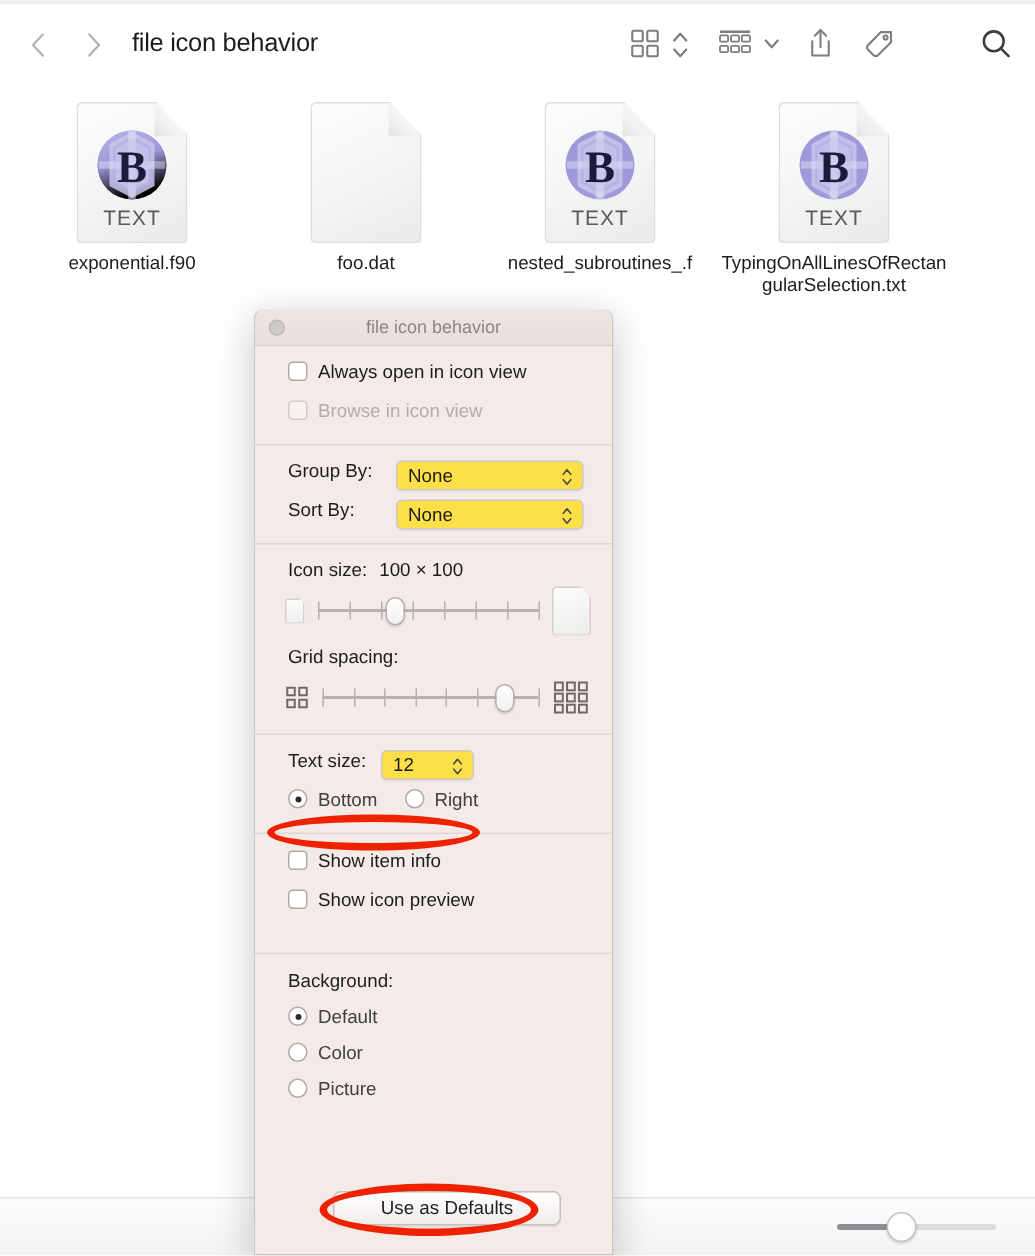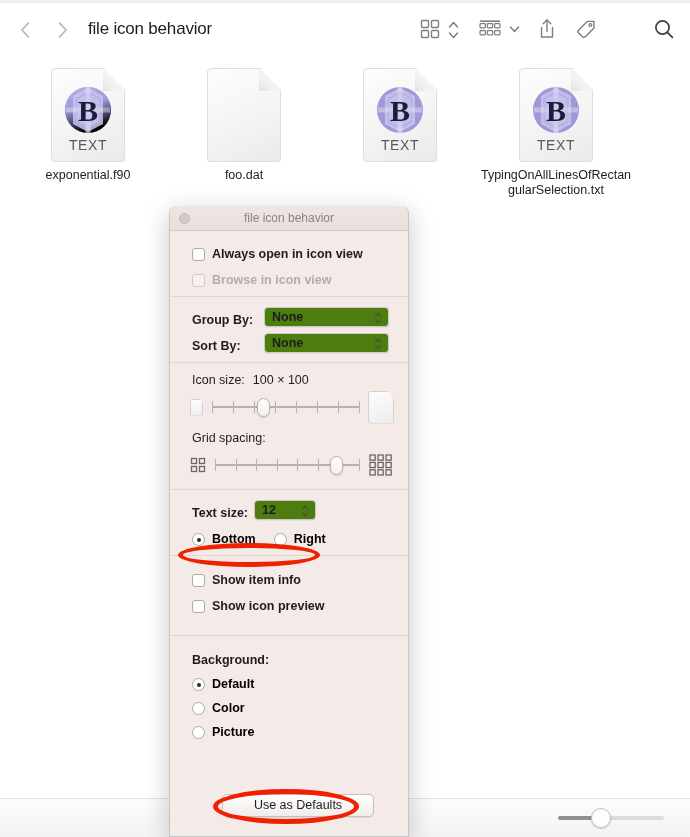--- a/index.html
+++ b/index.html
@@ -217,24 +217,23 @@
   }
 
   .panel-section {
     border-bottom: 1px solid #e0d6d3;
     padding: 10px 0 9px 0;
   }
   .panel-section.no-border { border-bottom: none; }
 
   .row {
     display: flex;
-    align-items: flex-end;
+    align-items: flex-start;
     padding: 0 0 0 22px;
     min-height: 20px;
-    font-weight: bold;
   }
   .row + .row { margin-top: 6px; }
 
   
   .checkbox {
     width: 13px; height: 13px;
     border: 1px solid #b0a9a7;
     background: #ffffff;
     border-radius: 3px;
     box-sizing: border-box;
@@ -257,33 +256,33 @@
     position: relative;
   }
   .radio.checked::after {
     content: "";
     position: absolute;
     left: 3.5px; top: 3.5px;
     width: 4px; height: 4px;
     border-radius: 50%;
     background: #2b2b2e;
   }
-  .radio-label { font-size: 12.5px; color: #000000; }
+  .radio-label { font-size: 12.5px; color: #404040; }
 
   
   .field-label {
     font-size: 12.5px;
     color: #1d1d1f;
     width: 72px;
     flex: 0 0 auto;
   }
   .popup {
     position: relative;
     height: 20px;
-    background: #4d7c0f;
+    background: #fde047;
     border: 1px solid #cfc8c6;
     border-radius: 4px;
     box-sizing: border-box;
     display: flex;
     align-items: center;
     box-shadow: 0 1px 1px rgba(0,0,0,0.05);
   }
   .popup.wide { width: 125px; }
   .popup.narrow { width: 62px; }
   .popup-value {
@@ -527,20 +526,21 @@
             <path d="M26 4 L41 12 L41 40 L26 48 L11 40 L11 12 Z" fill="#c9c6ec" opacity="0.85"></path>
             <path d="M26 7 L38.5 14 L38.5 38 L26 45 L13.5 38 L13.5 14 Z" fill="#b5b1e4"></path>
             <rect x="23.5" y="3" width="5" height="46" fill="#e6e4f6" opacity="0.55"></rect>
             <rect x="4" y="23.5" width="44" height="5" fill="#e6e4f6" opacity="0.45"></rect>
             <path d="M26 9 L37 15.2 L37 36.8 L26 43 L15 36.8 L15 15.2 Z" fill="#cbc8ee" opacity="0.6"></path>
             <text x="26" y="37" text-anchor="middle" font-family="'Liberation Serif', serif" font-size="30" font-weight="bold" fill="#1b1b3a">B</text>
           </svg>
         </div>
         <div class="doc-type">TEXT</div>
       </div>
+      <div class="file-label">nested_subroutines_.f</div>
     </div>
 
     <div class="file-item" id="file-3">
       <div class="doc-icon">
         <div class="doc-page"></div>
         <div class="doc-fold"></div>
         <div class="bb-badge">
           <svg width="52" height="52" viewBox="0 0 52 52">
             <circle cx="26" cy="26" r="23" fill="#9e99d9"></circle>
             <path d="M26 4 L41 12 L41 40 L26 48 L11 40 L11 12 Z" fill="#c9c6ec" opacity="0.85"></path>

